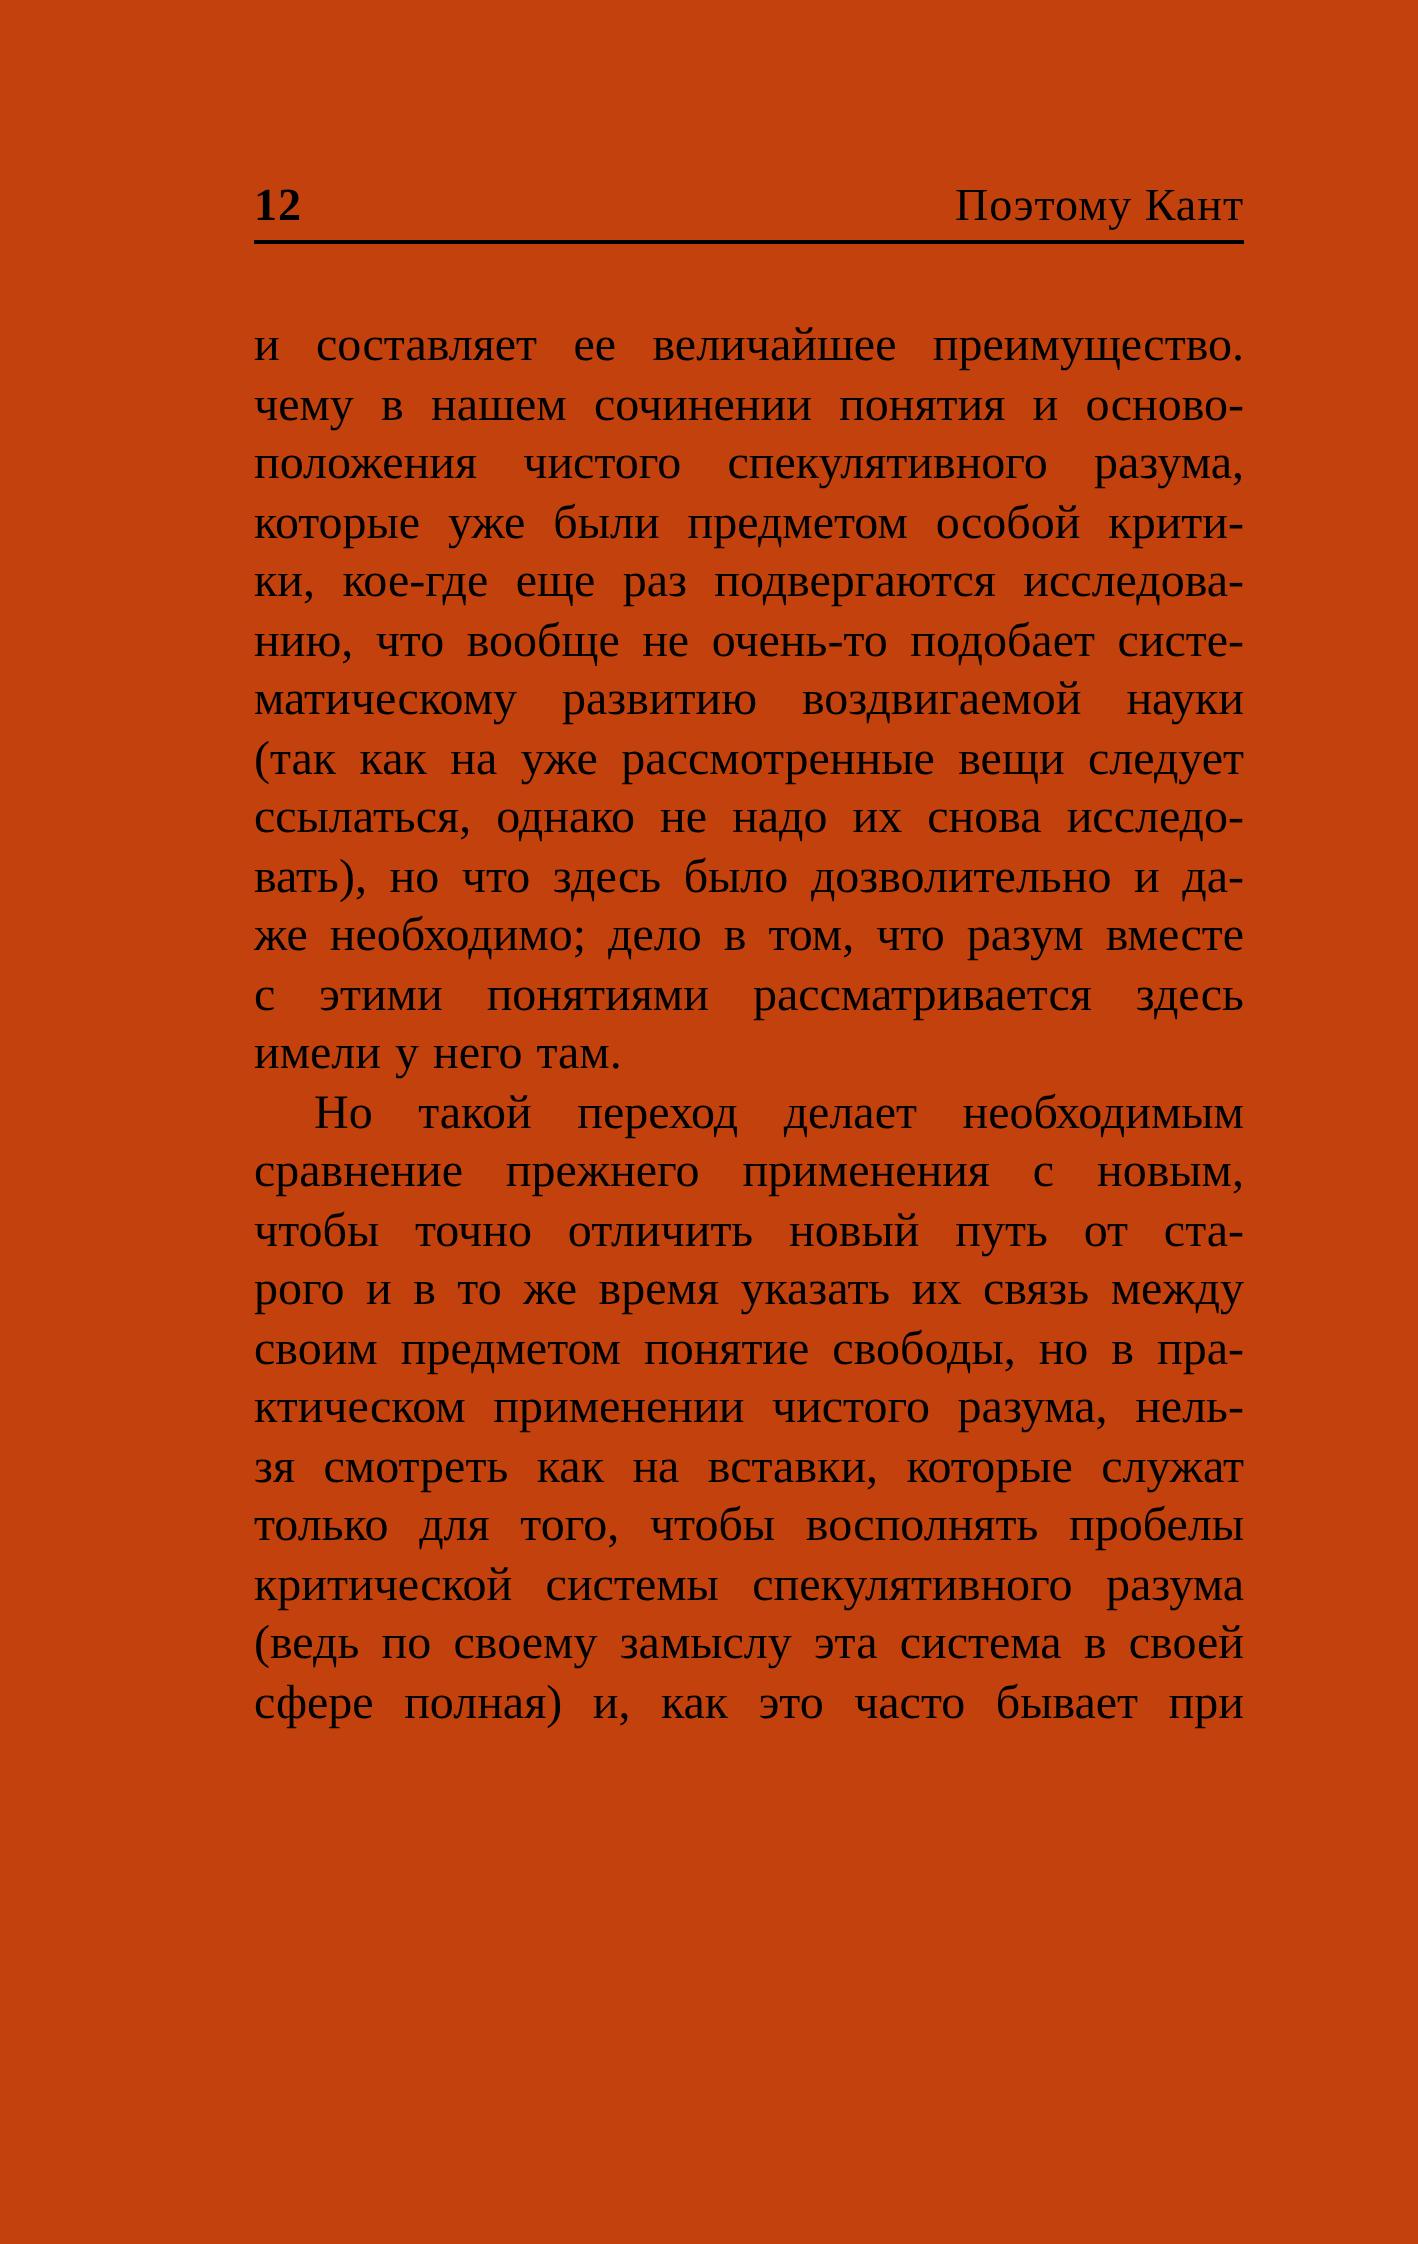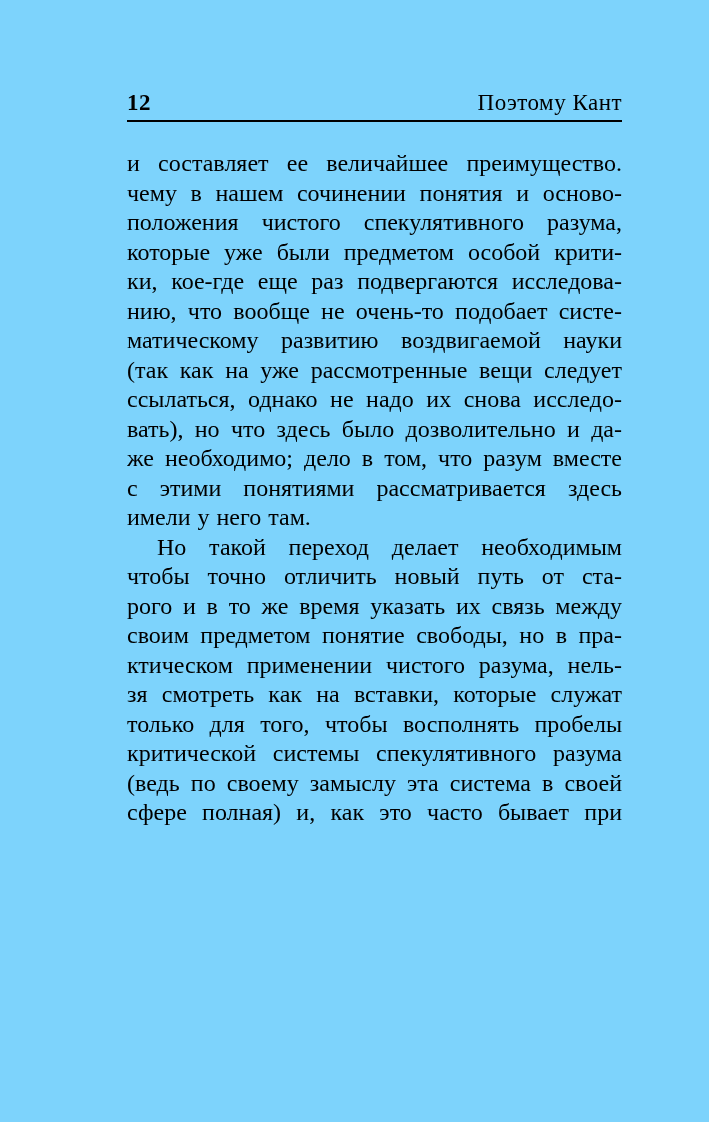--- a/index.html
+++ b/index.html
@@ -4,21 +4,21 @@
 <style>
   html, body {
     margin: 0;
     padding: 0;
     background: #ffffff;
   }
   .page {
     position: relative;
     width: 709px;
     height: 1122px;
-    background: #7dd3fc;
+    background: #c2410c;
     color: #000000;
     font-family: "Liberation Serif", "DejaVu Serif", serif;
     overflow: hidden;
   }
   .running-header {
     position: absolute;
     left: 127px;
     top: 90px;
     width: 495px;
     display: flex;
@@ -42,21 +42,21 @@
     width: 495px;
     height: 2px;
     background: #000000;
     border: none;
     margin: 0;
     padding: 0;
   }
   .body-text {
     position: absolute;
     left: 127px;
-    top: 149px;
+    top: 159px;
     width: 495px;
     font-size: 24px;
   }
   .text-line {
     height: 29.5px;
     line-height: 29.5px;
     text-align: justify;
     text-align-last: justify;
     overflow: hidden;
     word-spacing: 1px;
@@ -85,20 +85,21 @@
       <div class="text-line">ки, кое-где еще раз подвергаются исследова-</div>
       <div class="text-line">нию, что вообще не очень-то подобает систе-</div>
       <div class="text-line">матическому развитию воздвигаемой науки</div>
       <div class="text-line">(так как на уже рассмотренные вещи следует</div>
       <div class="text-line">ссылаться, однако не надо их снова исследо-</div>
       <div class="text-line">вать), но что здесь было дозволительно и да-</div>
       <div class="text-line">же необходимо; дело в том, что разум вместе</div>
       <div class="text-line">с этими понятиями рассматривается здесь</div>
       <div class="text-line flush-left">имели у него там.</div>
       <div class="text-line indent">Но такой переход делает необходимым</div>
+      <div class="text-line">сравнение прежнего применения с новым,</div>
       <div class="text-line">чтобы точно отличить новый путь от ста-</div>
       <div class="text-line">рого и в то же время указать их связь между</div>
       <div class="text-line">своим предметом понятие свободы, но в пра-</div>
       <div class="text-line">ктическом применении чистого разума, нель-</div>
       <div class="text-line">зя смотреть как на вставки, которые служат</div>
       <div class="text-line">только для того, чтобы восполнять пробелы</div>
       <div class="text-line">критической системы спекулятивного разума</div>
       <div class="text-line">(ведь по своему замыслу эта система в своей</div>
       <div class="text-line">сфере полная) и, как это часто бывает при</div>
     </div>

